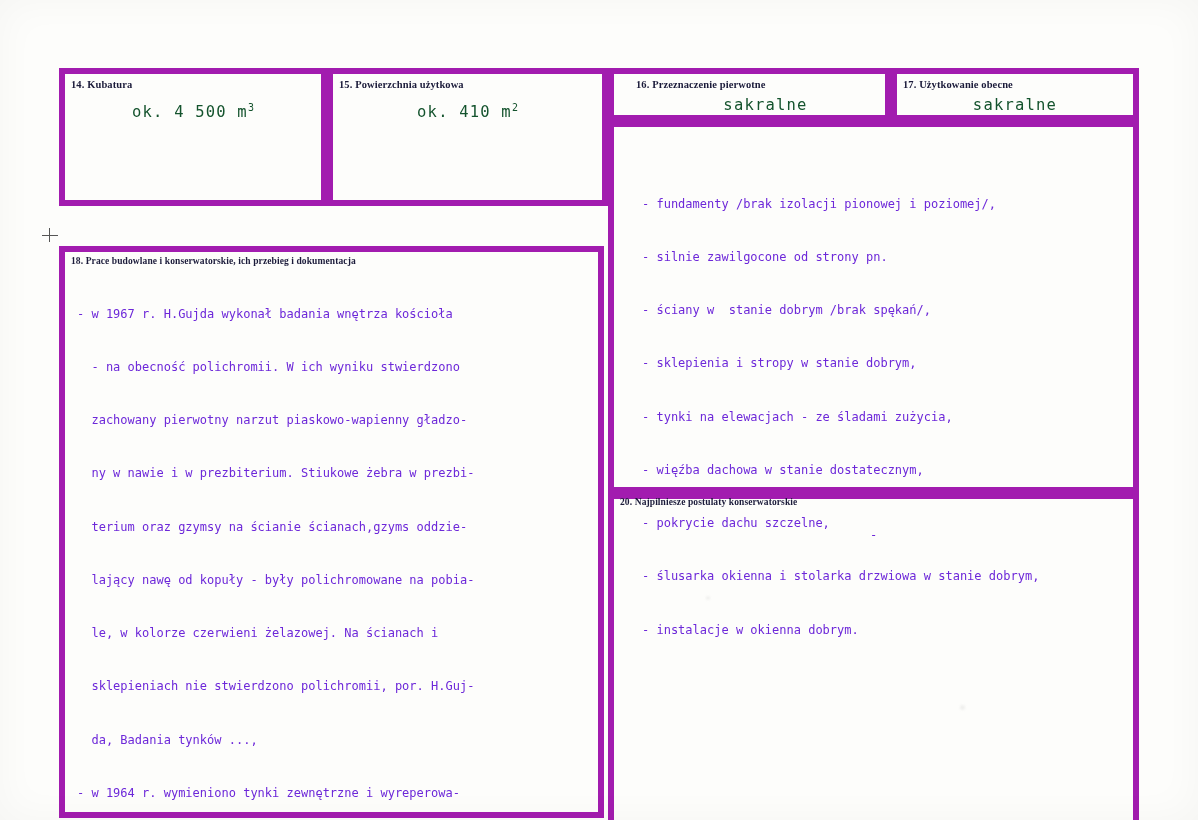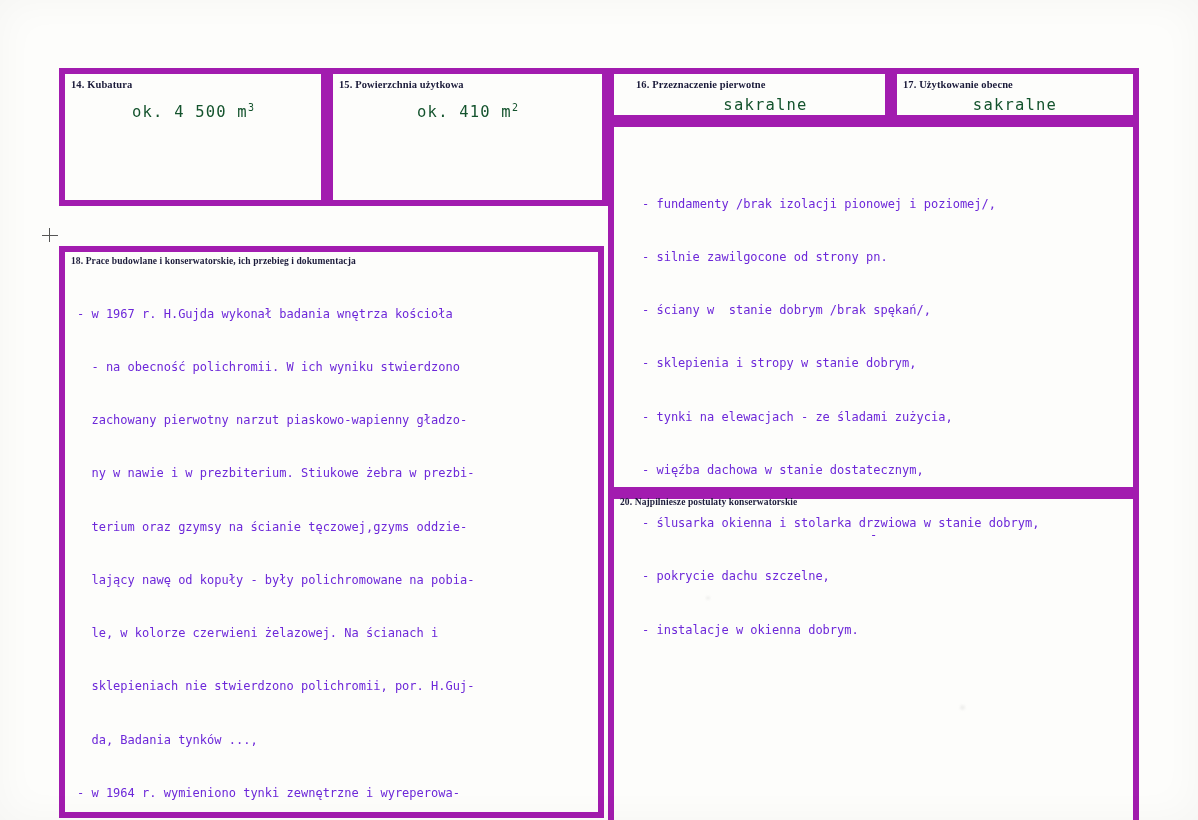--- a/index.html
+++ b/index.html
@@ -169,37 +169,37 @@
   </div>
 
   <div class="cell" id="c19">
     <div class="body-19 typed">
       <div class="line">- fundamenty /brak izolacji pionowej i poziomej/,</div>
       <div class="line">- silnie zawilgocone od strony pn.</div>
       <div class="line">- ściany w  stanie dobrym /brak spękań/,</div>
       <div class="line">- sklepienia i stropy w stanie dobrym,</div>
       <div class="line">- tynki na elewacjach - ze śladami zużycia,</div>
       <div class="line">- więźba dachowa w stanie dostatecznym,</div>
+      <div class="line">- pokrycie dachu szczelne,</div>
       <div class="line">- ślusarka okienna i stolarka drzwiowa w stanie dobrym,</div>
-      <div class="line">- pokrycie dachu szczelne,</div>
       <div class="line">- instalacje w okienna dobrym.</div>
     </div>
   </div>
 
   <div class="cell" id="c18">
     <div class="cell-title small">
       <span>18.</span>
       <span>Prace budowlane i konserwatorskie, ich przebieg i dokumentacja</span>
     </div>
     <div class="body-18 typed">
       <div class="line">- w 1967 r. H.Gujda wykonał badania wnętrza kościoła</div>
       <div class="line">  - na obecność polichromii. W ich wyniku stwierdzono</div>
       <div class="line">  zachowany pierwotny narzut piaskowo-wapienny gładzo-</div>
       <div class="line">  ny w nawie i w prezbiterium. Stiukowe żebra w prezbi-</div>
-      <div class="line">  terium oraz gzymsy na ścianie tęczowej,gzyms oddzie-</div>
+      <div class="line">  terium oraz gzymsy na ścianie ścianach,gzyms oddzie-</div>
       <div class="line">  lający nawę od kopuły - były polichromowane na pobia-</div>
       <div class="line">  le, w kolorze czerwieni żelazowej. Na ścianach i</div>
       <div class="line">  sklepieniach nie stwierdzono polichromii, por. H.Guj-</div>
       <div class="line">  da, Badania tynków ...,</div>
       <div class="line">- w 1964 r. wymieniono tynki zewnętrzne i wyreperowa-</div>
       
       
       
       
       

